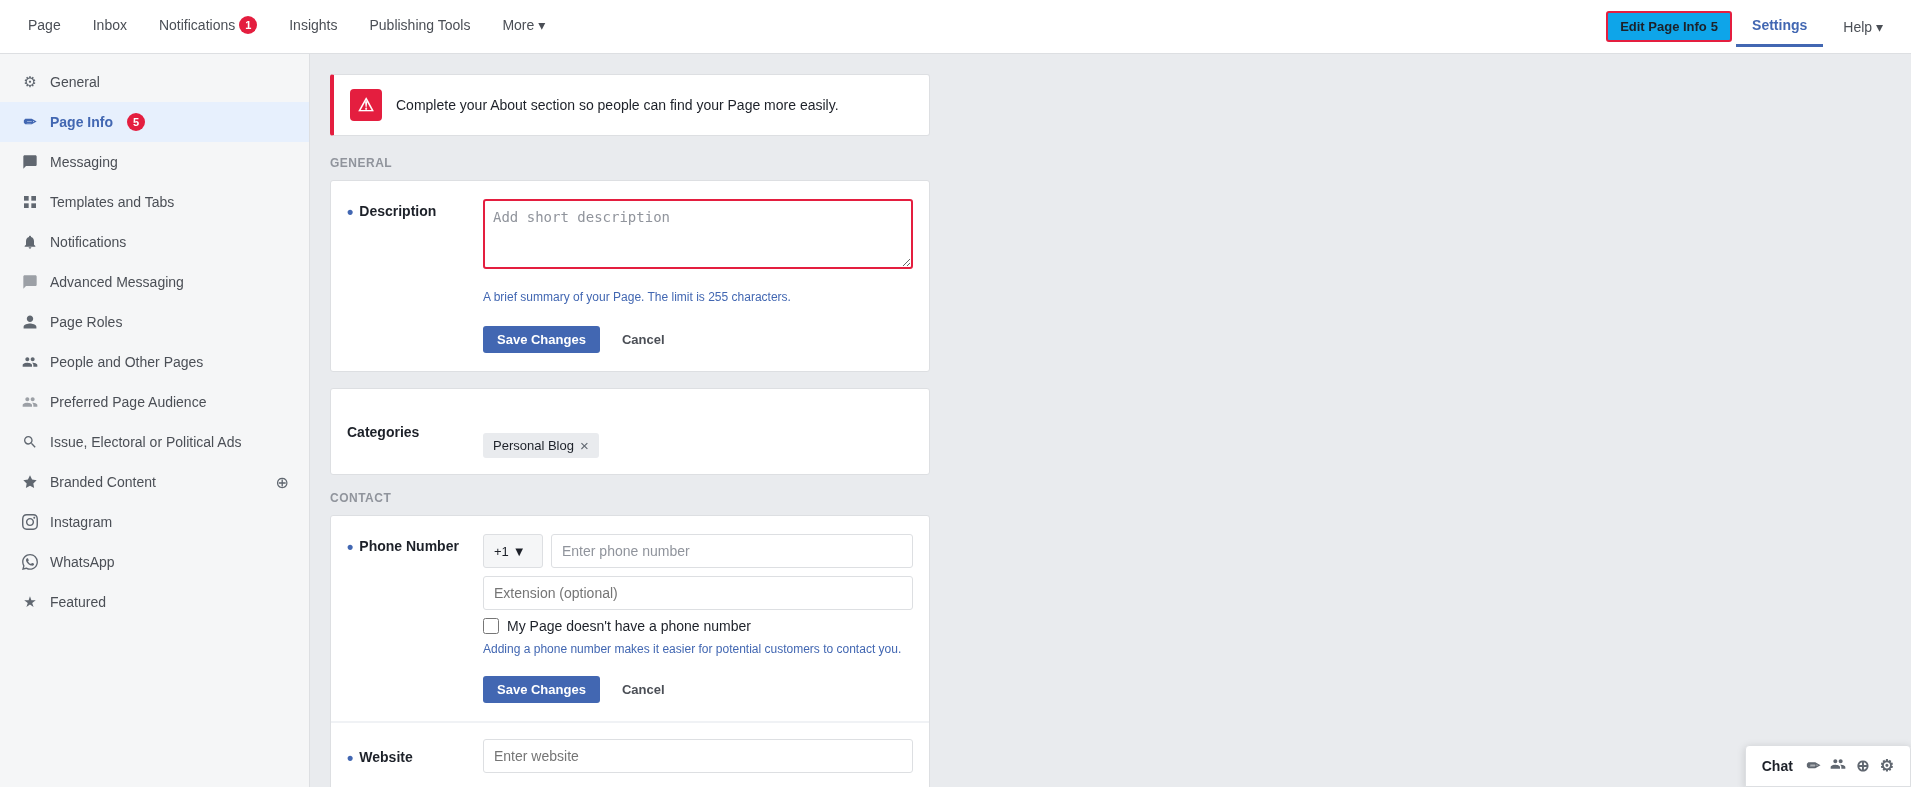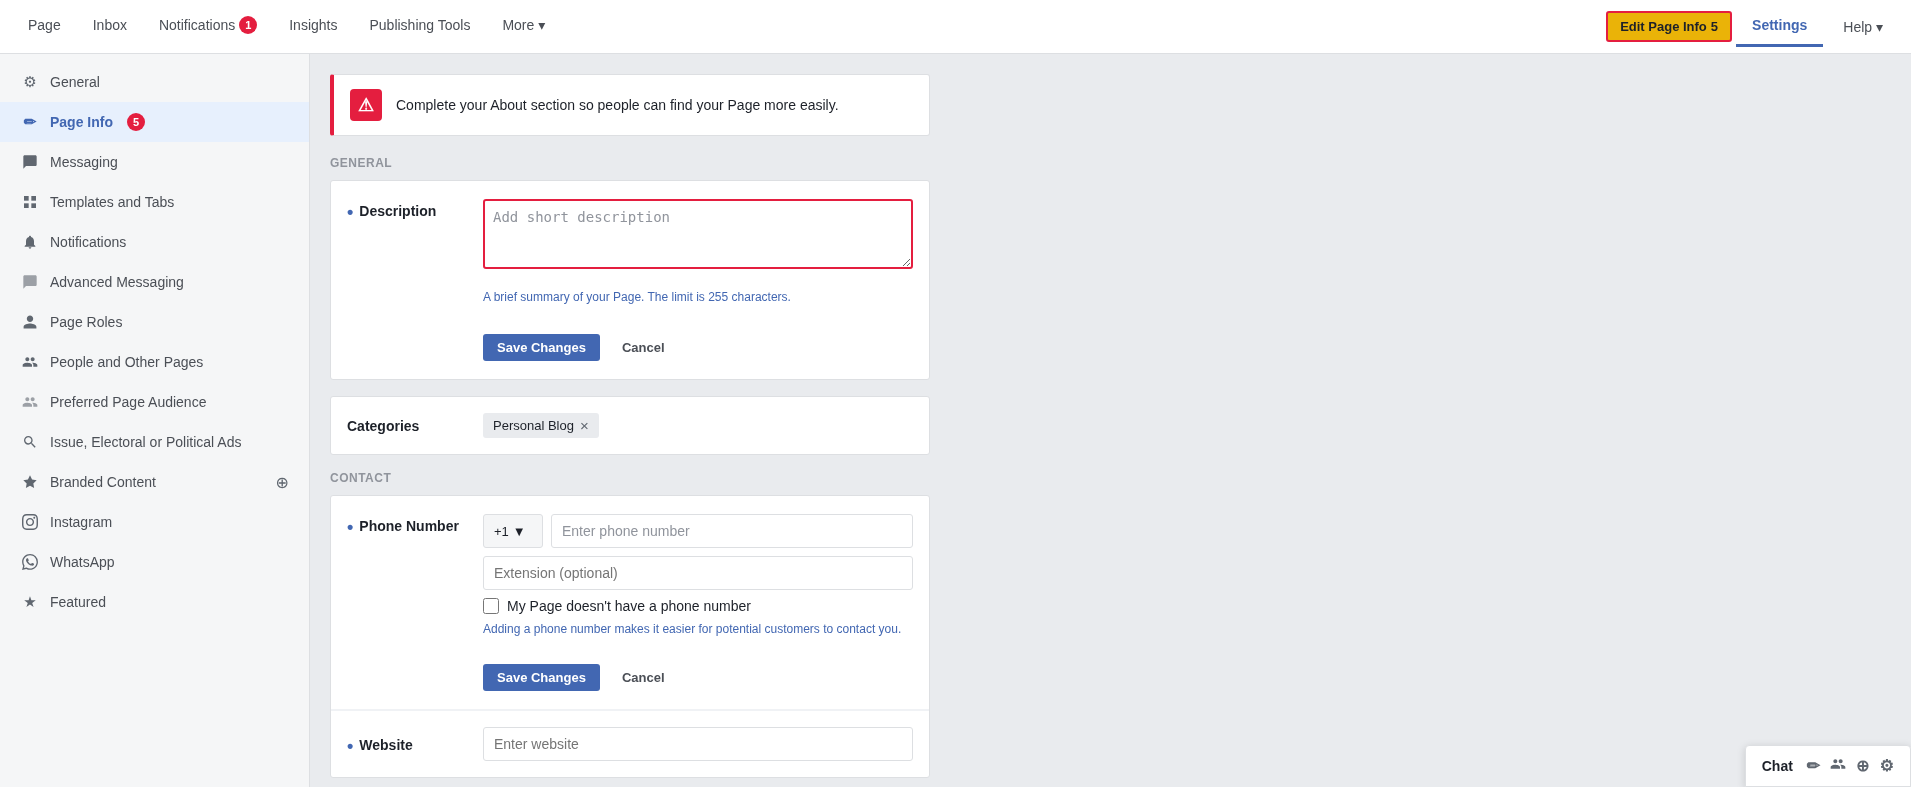--- a/index.html
+++ b/index.html
@@ -47,21 +47,21 @@
       font-weight: bold;
     }
     .top-nav-right {
       display: flex;
       align-items: center;
       gap: 4px;
     }
     .edit-page-info-btn {
       border: 2px solid #e41e3f;
       color: #1d2129;
-      background: #eab308;
+      background: #0ea5e9;
       padding: 6px 12px;
       border-radius: 3px;
       cursor: pointer;
       font-size: 13px;
       font-weight: 600;
       display: flex;
       align-items: center;
       gap: 4px;
     }
     .settings-link {
@@ -244,21 +244,21 @@
       color: #4267b2;
       font-size: 12px;
       margin-top: 16px;
       line-height: 1.5;
     }
 
     
     .btn-row {
       display: flex;
       gap: 8px;
-      margin-top: 28px;
+      margin-top: 20px;
     }
     .btn-primary {
       background: #4267b2;
       color: #fff;
       border: none;
       border-radius: 3px;
       padding: 6px 14px;
       font-size: 13px;
       font-weight: 600;
       cursor: pointer;
@@ -289,20 +289,21 @@
     }
     .tag {
       display: inline-flex;
       align-items: center;
       gap: 6px;
       background: #e9ebee;
       border-radius: 3px;
       padding: 4px 10px;
       font-size: 13px;
       color: #1d2129;
+      margin-top: 28px;
     }
     .tag .remove { cursor: pointer; color: #606770; font-size: 15px; }
 
     
     .phone-row {
       display: flex;
       gap: 8px;
       margin-bottom: 8px;
     }
     .phone-prefix {

